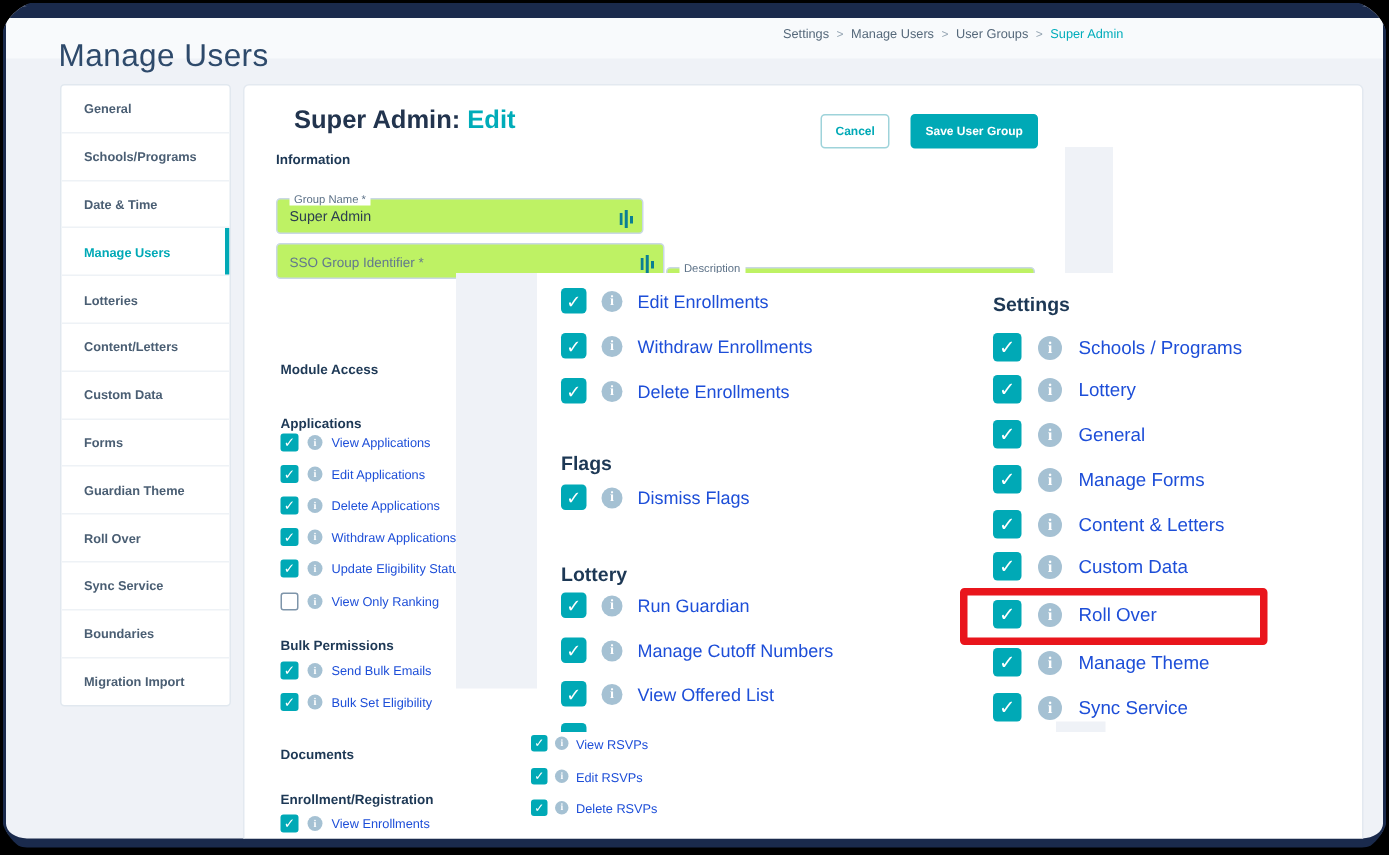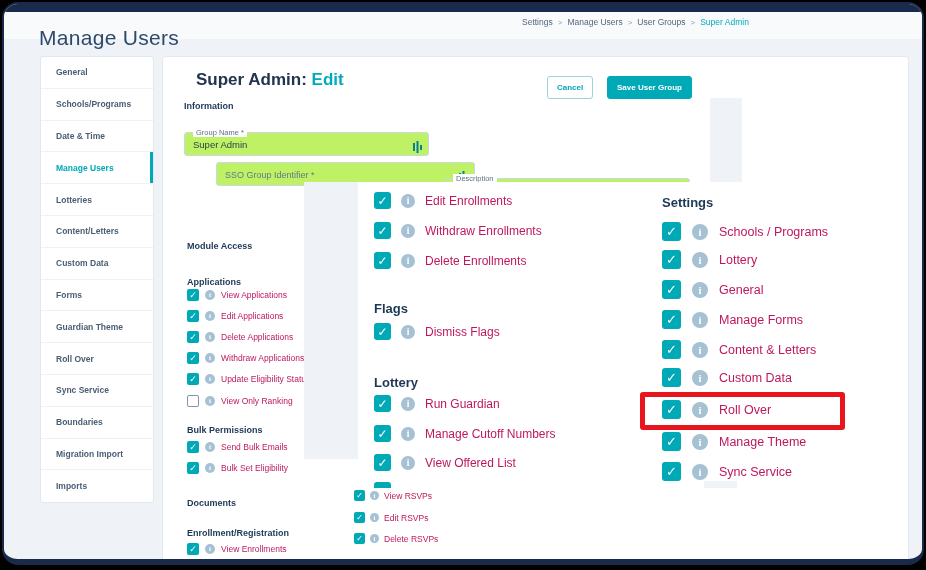--- a/index.html
+++ b/index.html
@@ -1,17 +1,17 @@
 <!DOCTYPE html>
 <html><head>
 <meta charset="utf-8">
 <style>
   html,body{margin:0;padding:0;background:#000;}
   *{box-sizing:border-box;font-family:"Liberation Sans",sans-serif;}
-  .screen{position:relative;width:926px;height:570px;background:#000;overflow:hidden;}
+  .screen{position:relative;width:926px;height:570px;background:#000;overflow:hidden;border-radius:31px;}
   .page{position:absolute;left:2px;top:2px;width:922px;height:563px;border-radius:16px;
         background:#eff2f7;overflow:hidden;border:2px solid #1a2a4c;border-bottom-width:6px;}
   .topband{position:absolute;left:0;top:0;width:100%;height:8px;background:#1a2a4c;}
   .crumbstrip{position:absolute;left:0;top:8px;width:100%;height:27px;background:#f8fafc;}
   .breadcrumb{position:absolute;left:518px;top:13px;display:flex;gap:5px;align-items:center;
         font-size:8.5px;color:#55687a;}
   .breadcrumb .sep{color:#93a3b1;font-size:8px;}
   .breadcrumb .cur{color:#00adbb;}
   .pagetitle{position:absolute;left:35px;top:22px;font-size:21px;color:#2e4a6b;font-weight:400;letter-spacing:.3px;}
   
@@ -27,38 +27,38 @@
         border:1px solid #e3e9f0;border-radius:4px;}
   .h1{position:absolute;left:192px;top:66px;font-size:17px;font-weight:600;color:#22344e;}
   .h1 .act{color:#00acb9;}
   .btn{position:absolute;top:72px;height:23px;display:flex;align-items:center;border-radius:3px;
         font-size:8px;font-weight:bold;padding:0 9px;cursor:pointer;}
   .btn.cancel{left:543px;background:#fff;border:1px solid #9ed3da;color:#00a9b6;}
   .btn.save{left:603px;background:#00a9b6;border:1px solid #00a9b6;color:#fff;}
   .info-label{position:absolute;left:180px;top:97px;font-size:9px;font-weight:bold;color:#1d3855;}
   .field{position:absolute;background:#bef264;border:1px solid #c9d8e4;border-radius:3px;}
   .f-group{left:180px;top:128px;width:245px;height:24px;}
-  .f-sso{left:180px;top:158px;width:259px;height:24px;margin-left:32px;}
+  .f-sso{left:180px;top:158px;width:259px;height:24px;}
   .f-desc{left:440px;top:142px;width:246px;height:56px;margin-top:32px;}
   .flabel{position:absolute;left:8px;top:-5px;background:#fff;padding:0 3px;font-size:7.5px;color:#5c7187;}
   .fvalue{position:absolute;left:8px;top:6px;font-size:9.5px;color:#2c3e50;}
   .fplaceholder{position:absolute;left:8px;top:7px;font-size:9px;color:#62788d;}
   .ficon{position:absolute;right:6px;top:6px;}
   .dvalue{position:absolute;left:9px;top:8px;font-size:9px;color:#33475b;}
   
   .head-sm{position:absolute;font-size:9px;font-weight:bold;color:#1d3855;}
   .head-lg{position:absolute;font-size:13px;font-weight:bold;color:#1d3855;}
   
   .row{position:absolute;display:flex;align-items:center;}
   .cb{display:flex;align-items:center;justify-content:center;background:#00a9b6;color:#fff;
       border-radius:2px;flex:0 0 auto;cursor:pointer;}
   .cb.off{background:#fff;border:1px solid #7e95aa;}
   .info{display:flex;align-items:center;justify-content:center;background:#a5c1d3;color:#fff;
       border-radius:50%;font-family:"Liberation Serif",serif;font-weight:bold;flex:0 0 auto;}
-  .lbl{color:#be185d;white-space:nowrap;}
+  .lbl{color:#1d4ed8;white-space:nowrap;}
   .sm{gap:6px;}  .sm .cb{width:12px;height:12px;font-size:9px;}
   .sm .info{width:10px;height:10px;font-size:7px;} .sm .lbl{font-size:8.5px;}
   .xs{gap:5px;}  .xs .cb{width:11px;height:11px;font-size:8px;}
   .xs .info{width:9px;height:9px;font-size:6.5px;} .xs .lbl{font-size:8.5px;}
   .lg{gap:10px;} .lg .cb{width:17px;height:17px;font-size:12px;border-radius:3px;}
   .lg .info{width:14px;height:14px;font-size:9.5px;} .lg .lbl{font-size:12px;}
   .xl{gap:11px;} .xl .cb{width:19px;height:19px;font-size:13px;border-radius:3px;}
   .xl .info{width:16px;height:16px;font-size:11px;} .xl .lbl{font-size:12.5px;}
   
   .overlay{position:absolute;left:300px;top:178px;width:545px;height:306px;background:#fff;overflow:hidden;}
@@ -94,21 +94,20 @@
         <div class="snav active">Manage Users</div>
         <div class="snav">Lotteries</div>
         <div class="snav">Content/Letters</div>
         <div class="snav">Custom Data</div>
         <div class="snav">Forms</div>
         <div class="snav">Guardian Theme</div>
         <div class="snav">Roll Over</div>
         <div class="snav">Sync Service</div>
         <div class="snav">Boundaries</div>
         <div class="snav">Migration Import</div>
-        <div class="snav">Imports</div>
       </aside>
 
     <div class="card"></div>
 
     <div class="h1">
       <span>Super Admin:</span>
       <span class="act">Edit</span>
     </div>
     <button class="btn cancel">Cancel</button>
     <button class="btn save">Save User Group</button>

